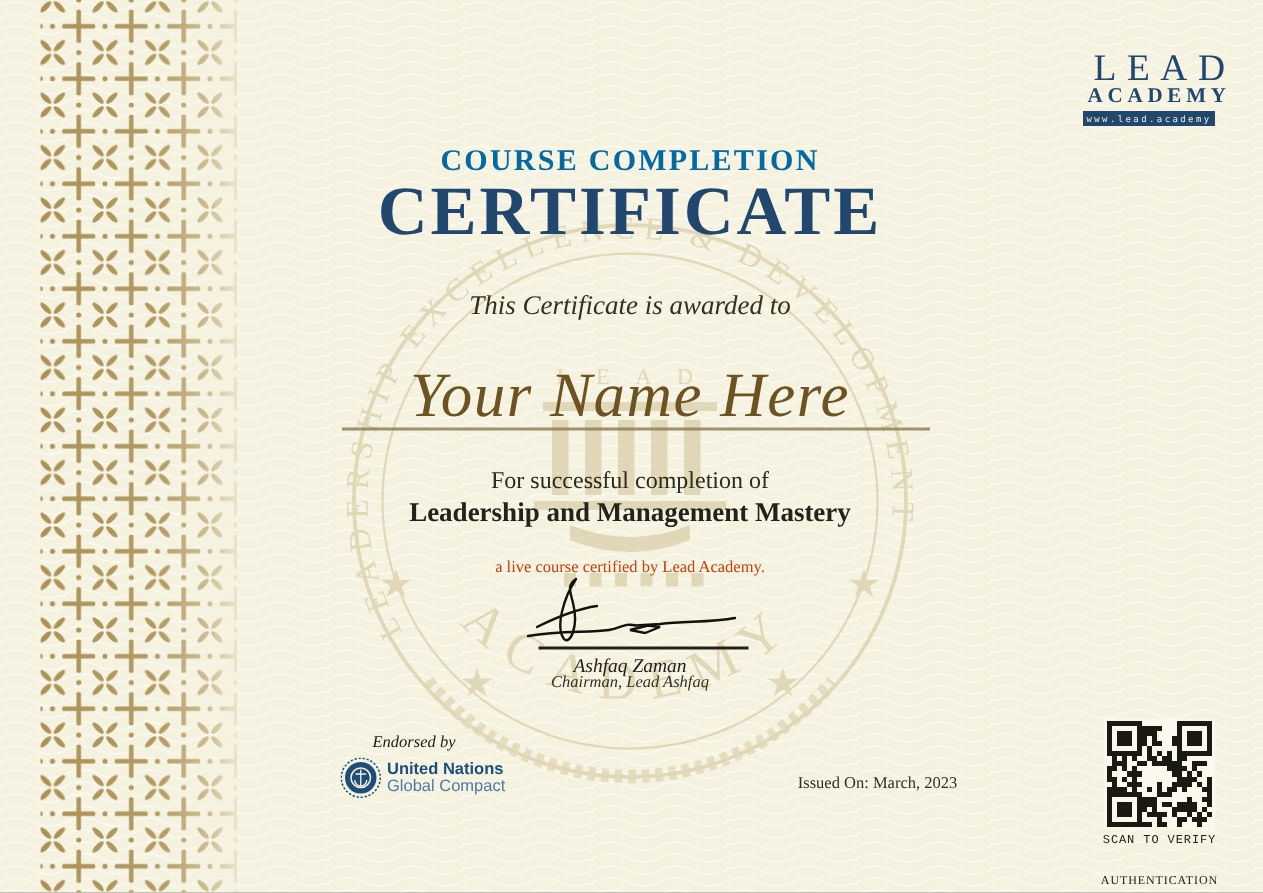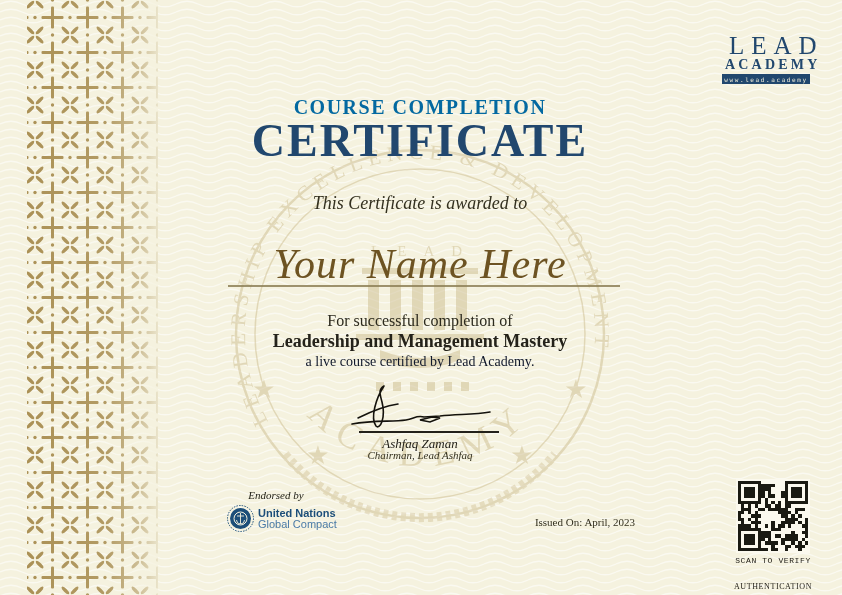--- a/index.html
+++ b/index.html
@@ -19,21 +19,21 @@
   .brand .urlbar{margin-top:3px;background:#21476e;color:#f3efda;font-size:6px;letter-spacing:1.6px;padding:2px 0 1px 0;font-family:"DejaVu Sans Mono",monospace;}
   
   .abs{position:absolute;left:165px;width:510px;text-align:center;}
   .kicker{top:96px;font-size:20px;font-weight:bold;letter-spacing:1.5px;color:#0369a1;}
   .title{top:114px;font-size:46px;font-weight:bold;letter-spacing:2px;color:#21476e;}
   .intro{top:193px;font-size:18px;font-style:italic;color:#33301f;}
   .name{top:240px;font-size:42px;font-style:italic;color:#6d5322;font-family:Liberation Serif, serif;letter-spacing:1px;}
   .rule{position:absolute;left:228px;top:285px;width:392px;height:2px;background:#8d8057;opacity:.85;}
   .body1{top:312px;font-size:16px;color:#2c2a1e;}
   .course{top:331px;font-size:18px;font-weight:bold;color:#24221a;}
-  .body3{top:354px;font-size:14px;color:#0f172a;}
+  .body3{top:372px;font-size:11px;color:#c2410c;}
   
   .sigwrap{position:absolute;left:165px;top:384px;width:510px;text-align:center;}
   .sigline{position:absolute;left:359px;top:431px;width:140px;height:1.5px;background:#23211a;}
   .signame{top:436px;font-size:13px;font-weight:normal;font-style:italic;color:#23211a;}
   .sigrole{top:449px;font-size:11px;font-style:italic;color:#33301f;}
   
   .endorsed{position:absolute;left:228px;top:489px;width:96px;text-align:center;font-size:11px;font-style:italic;color:#1d1c12;}
   .unlogo{position:absolute;left:227px;top:505px;display:flex;align-items:center;}
   .untext{margin-left:4px;line-height:11px;}
   .untext .un1{font-size:11px;font-weight:bold;color:#1c4e79;font-family:"Liberation Sans",sans-serif;}
@@ -169,21 +169,21 @@
       <circle cx="13.5" cy="13.5" r="10.5" fill="#1c4e79"></circle>
       <circle cx="13.5" cy="13.5" r="6.5" fill="none" stroke="#f5f2df" stroke-width="1"></circle>
       <path d="M13.5 8 v11 M10 11 h7 M9.5 15 a4 4 0 0 0 8 0" fill="none" stroke="#f5f2df" stroke-width="0.9"></path>
     </svg>
     <div class="untext">
       <div class="un1">United Nations</div>
       <div class="un2">Global Compact</div>
     </div>
   </div>
 
-  <div class="issued">Issued On: April, 2023</div>
+  <div class="issued">Issued On: March, 2023</div>
 
   <div class="qrblock">
     <svg id="qr" width="74" height="74" viewBox="-0.5 -0.5 22 22" shape-rendering="crispEdges">
       <rect x="-0.5" y="-0.5" width="22" height="22" fill="#fbf9ee"></rect>
     <rect x="0" y="0" width="1" height="1" fill="#1a1a12"></rect>
         <rect x="1" y="0" width="1" height="1" fill="#1a1a12"></rect>
         <rect x="2" y="0" width="1" height="1" fill="#1a1a12"></rect>
         <rect x="3" y="0" width="1" height="1" fill="#1a1a12"></rect>
         <rect x="4" y="0" width="1" height="1" fill="#1a1a12"></rect>
         <rect x="5" y="0" width="1" height="1" fill="#1a1a12"></rect>

